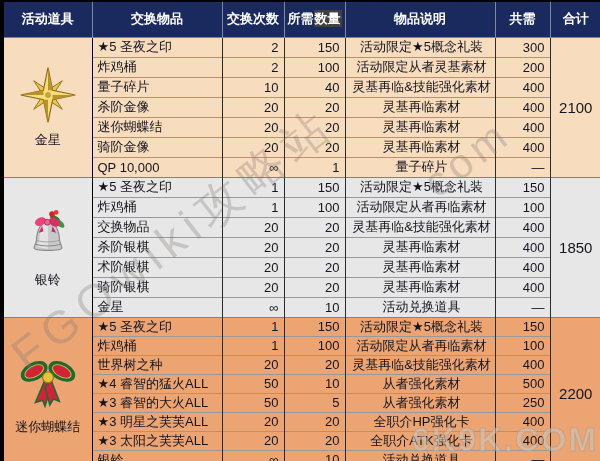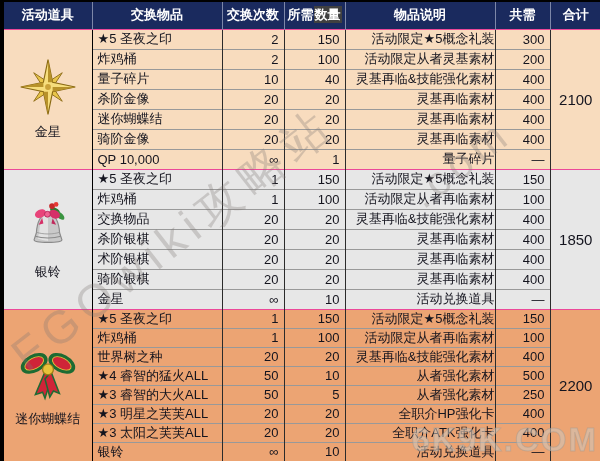--- a/index.html
+++ b/index.html
@@ -9,38 +9,38 @@
     background:#000;
   }
   table.shop{
     width:600px; height:461px; border-collapse:collapse; table-layout:fixed;
     border-top:2px solid #000; border-bottom:3px solid #000;
     border-right:2px solid #000; border-left:4px solid #000;
     font-size:13px; color:#14141e;
   }
   thead th{
     background:#1a2a5e; color:#fff; font-weight:bold; font-size:13px;
-    height:28px; text-align:center; border-right:1px solid #7d87a8;
+    height:36px; text-align:center; border-right:1px solid #7d87a8;
     white-space:nowrap; overflow:hidden;
   }
   thead th:last-child{ border-right:none; }
   .hl{ background:#404040; padding:1px 1px; }
   td{
     border-right:1px solid #2b2b2b; border-top:1px solid #999;
     white-space:nowrap; overflow:hidden; vertical-align:middle;
   }
   tr.sec-start td{ border-top:1px solid #ec4899; }
   .s1 td{ background:#f8dcbe; }
   .s2 td{ background:#e7e7e7; }
   .s3 td{ background:#eca473; }
   tr.r20{ height:20px; }
   tr.r18{ height:18px; }
   td.c-item{ text-align:left; padding-left:5px; }
   td.c-times,td.c-amount,td.c-need{ text-align:right; padding-right:5px; }
-  td.c-desc{ text-align:right; padding-left:3px; }
+  td.c-desc{ text-align:center; padding-left:3px; }
   td.c-icon{ text-align:center; vertical-align:middle; border-right:1px solid #000; }
   td.c-total{ text-align:center; font-size:15px; border-right:none; }
   .icon-stack{ display:flex; flex-direction:column; align-items:center; justify-content:center; gap:4px; }
   .icon-label{ font-size:13px; color:#14141e; }
   
   .wm-diag{
     position:absolute; left:18px; top:330px; width:640px;
     transform:rotate(-38deg); transform-origin:left center;
     font-size:46px; letter-spacing:8px; color:rgba(125,120,115,0.30);
     pointer-events:none; white-space:nowrap; z-index:5;

